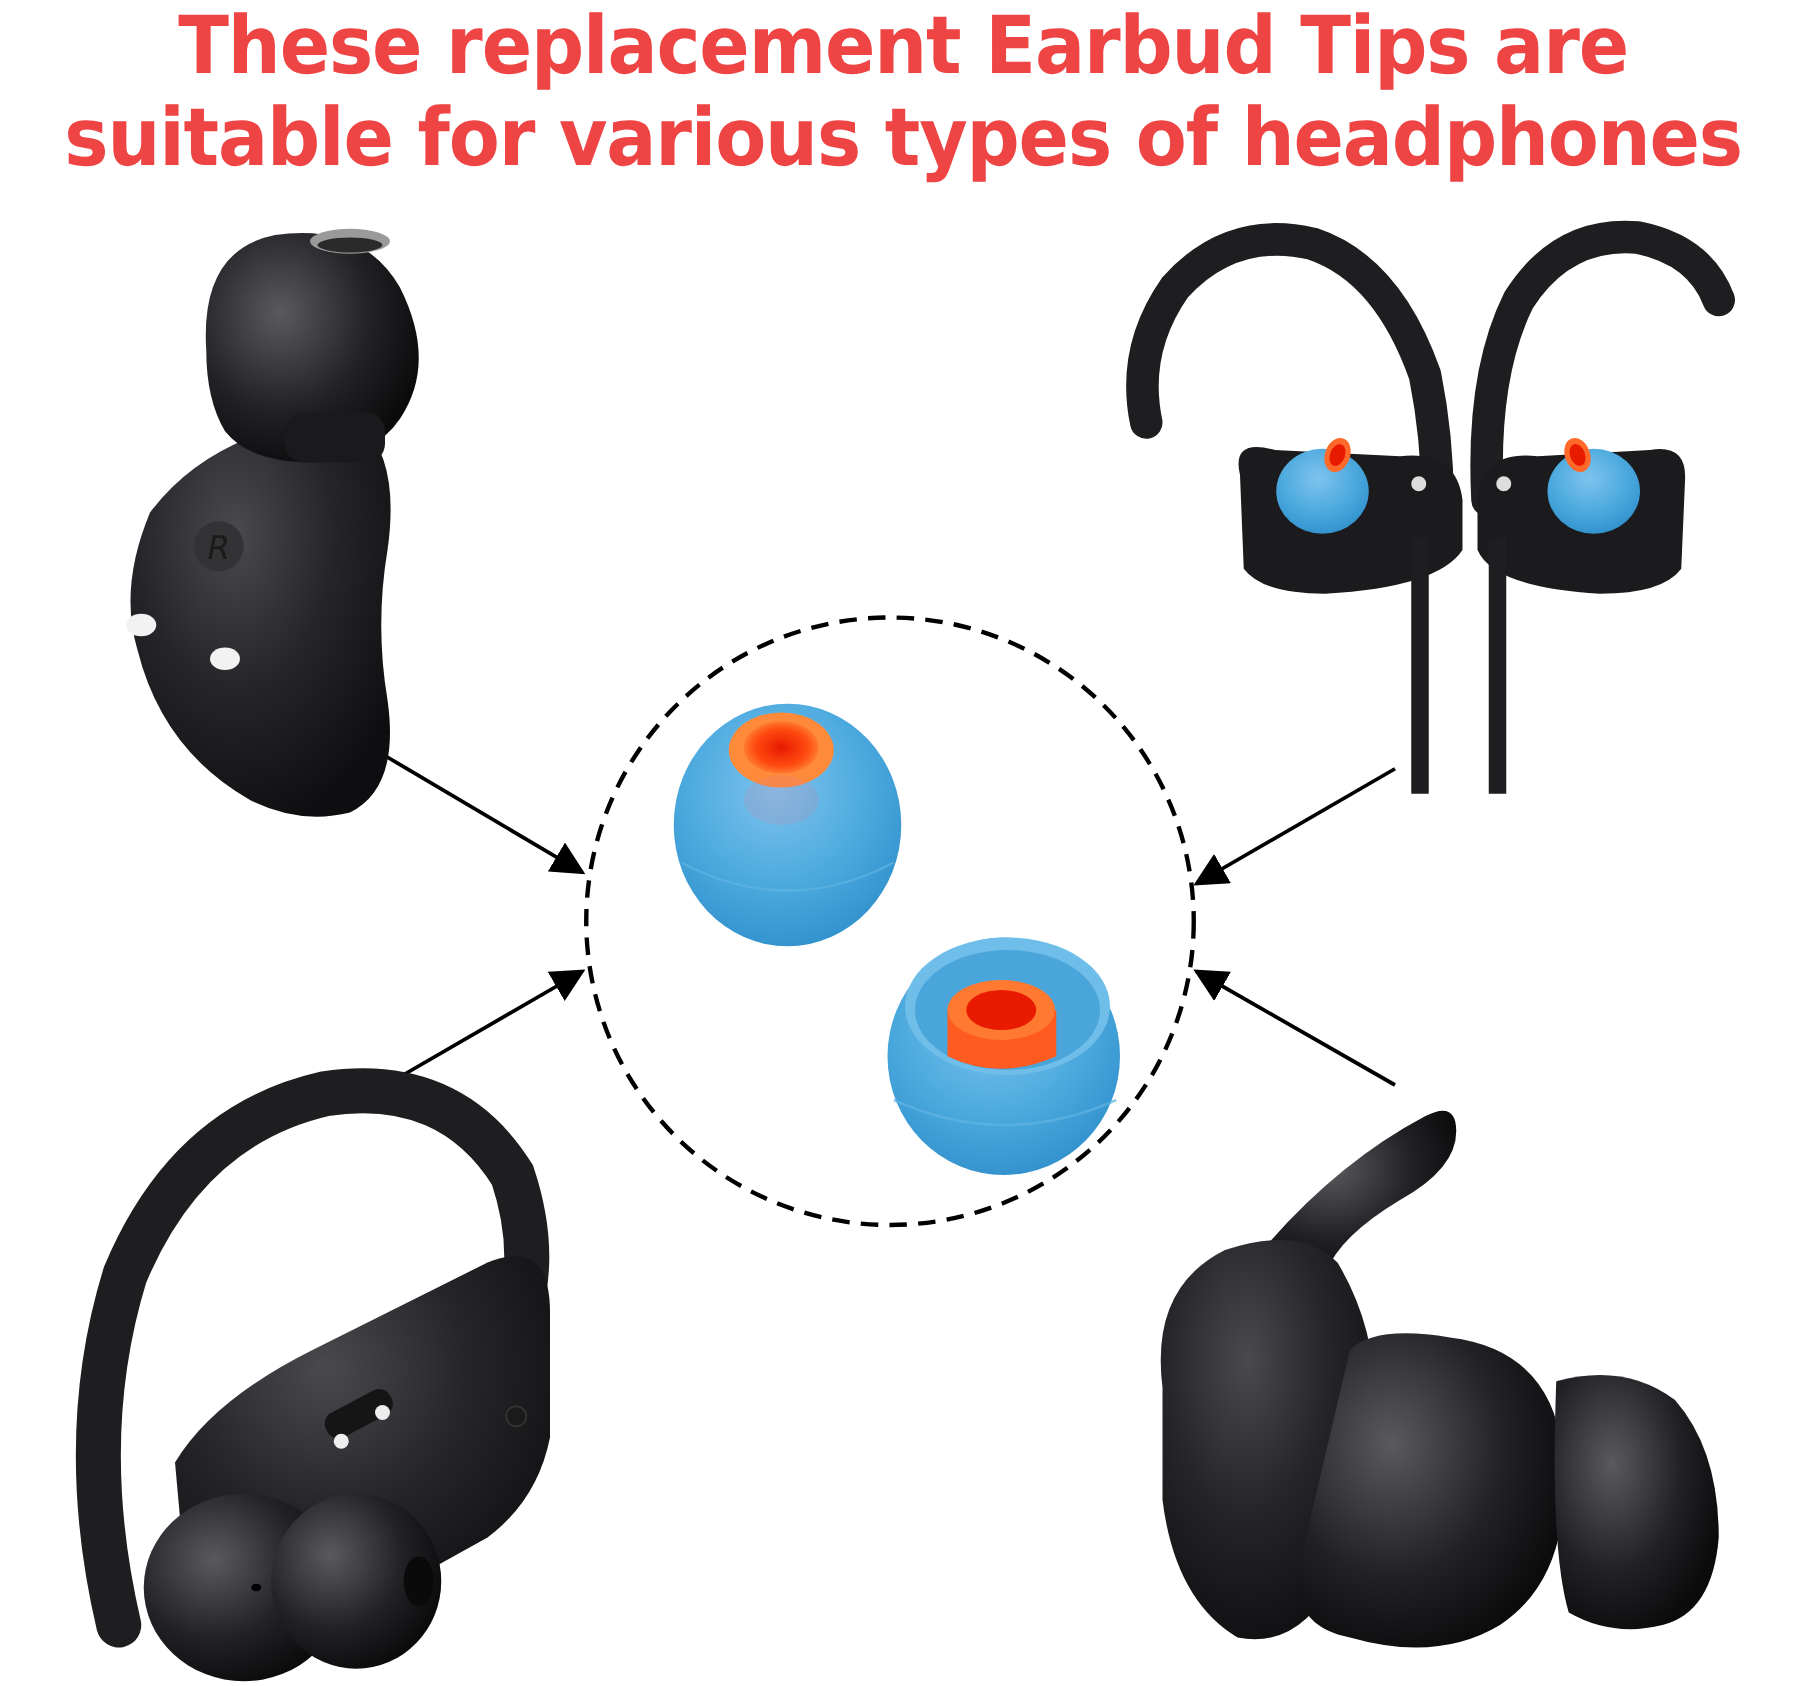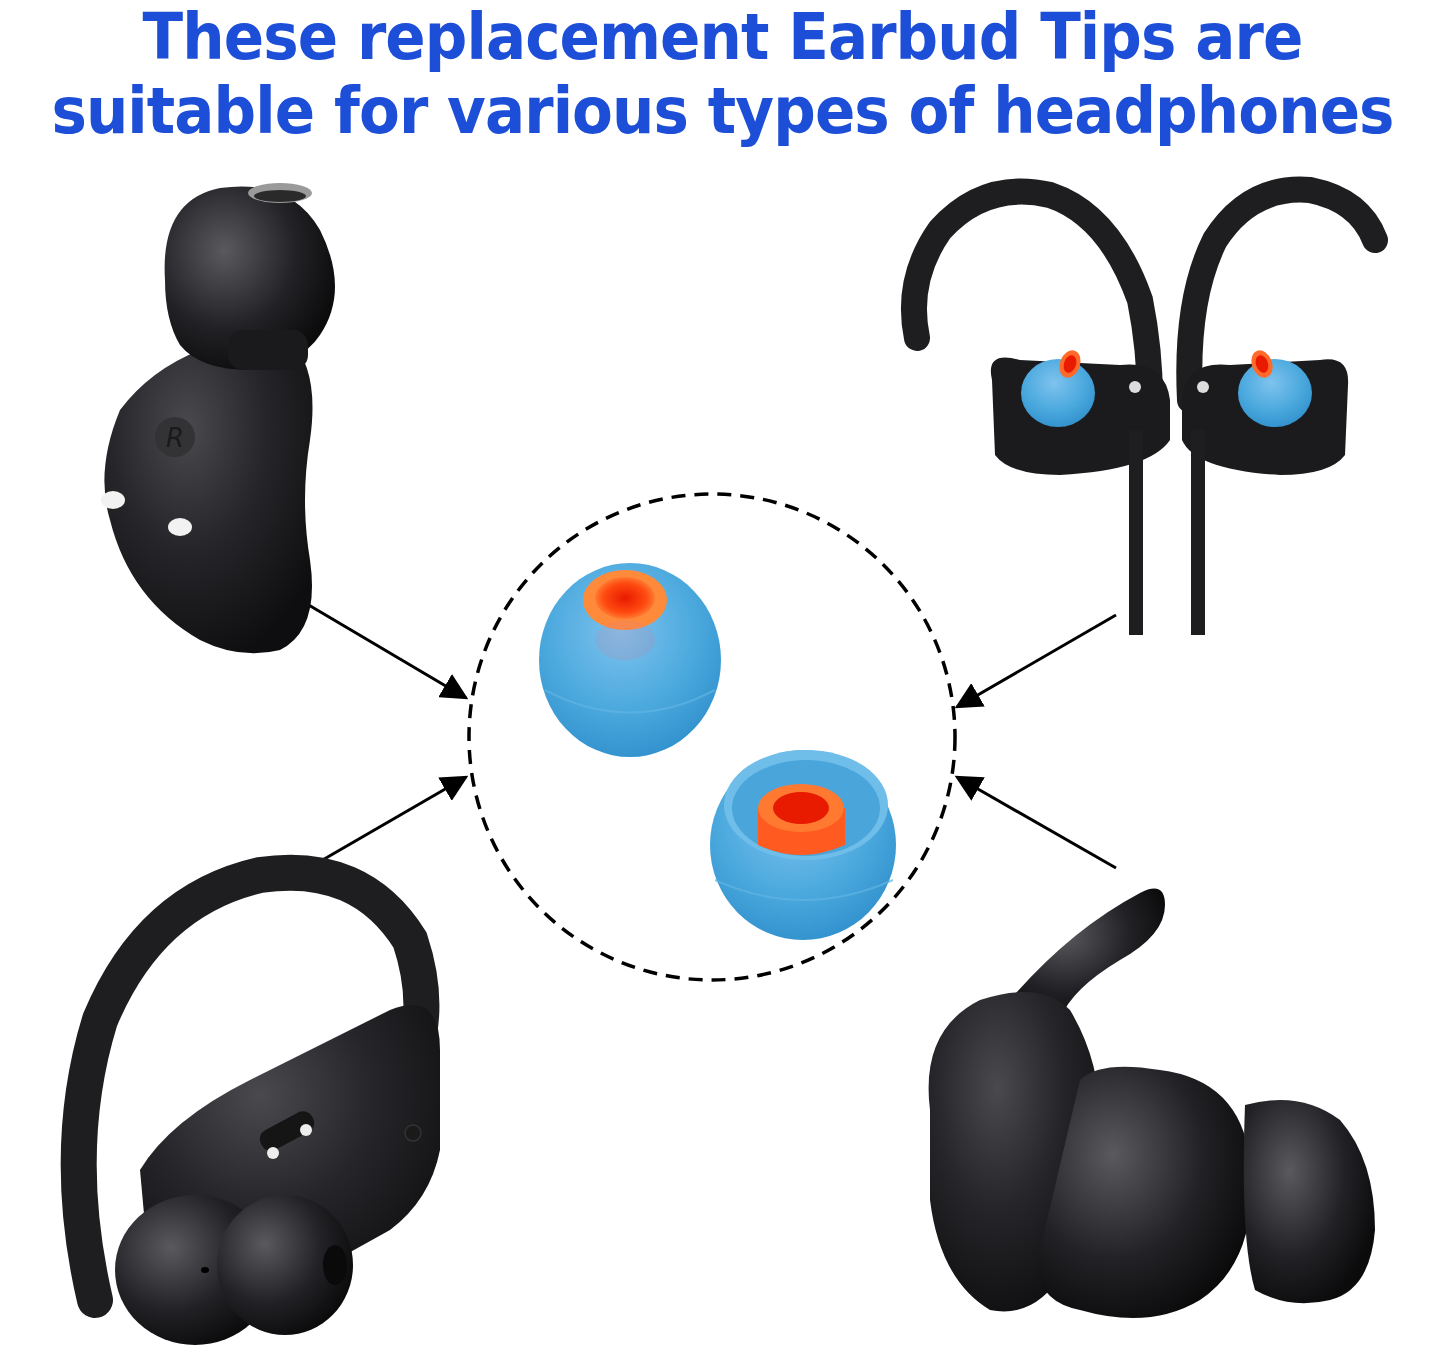--- a/index.html
+++ b/index.html
@@ -1,21 +1,21 @@
 <!DOCTYPE html>
 <html><head>
   <meta charset="utf-8">
   <style>
     html, body { margin: 0; padding: 0; background: #ffffff; }
     body { width: 1445px; height: 1349px; position: relative; overflow: hidden; }
     .headline {
       position: absolute; left: 0; top: 0; width: 1445px;
       text-align: center;
       font-family: "DejaVu Sans", sans-serif;
-      font-weight: bold; color: #1d4ed8;
+      font-weight: bold; color: #ef4444;
       font-size: 64px; line-height: 74px;
       letter-spacing: -1px;
       padding-top: 0px;
     }
     .headline .line { display: block; white-space: nowrap; }
     .headline .l1 { transform: scaleX(0.93); transform-origin: center; }
     .headline .l2 { transform: scaleX(0.93); transform-origin: center; }
     svg.scene { position: absolute; left: 0; top: 0; }
   </style>
 </head>

